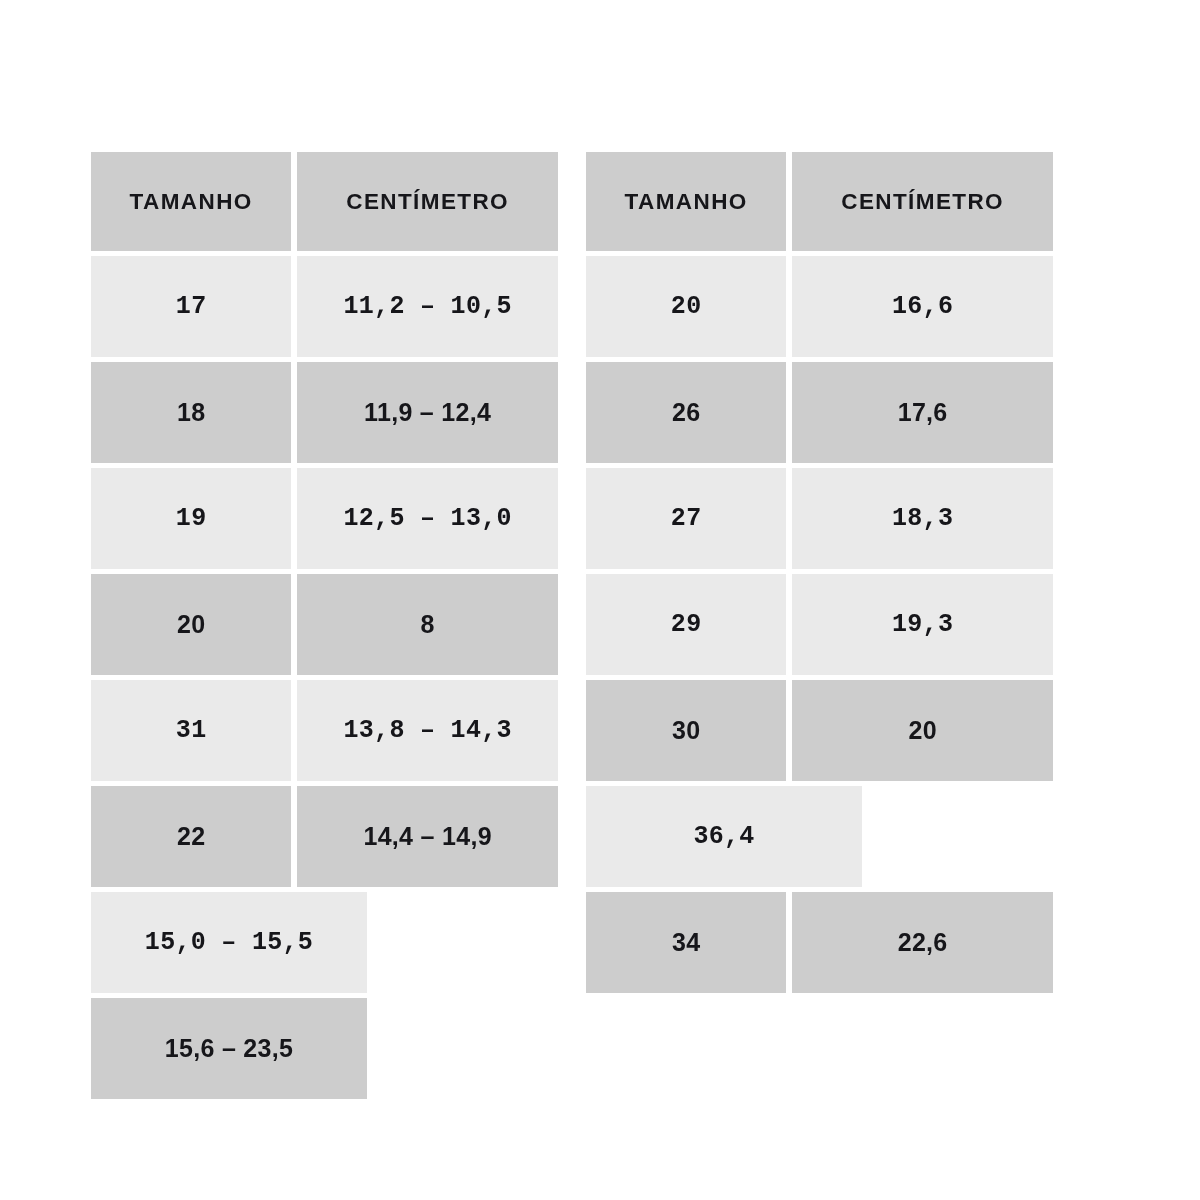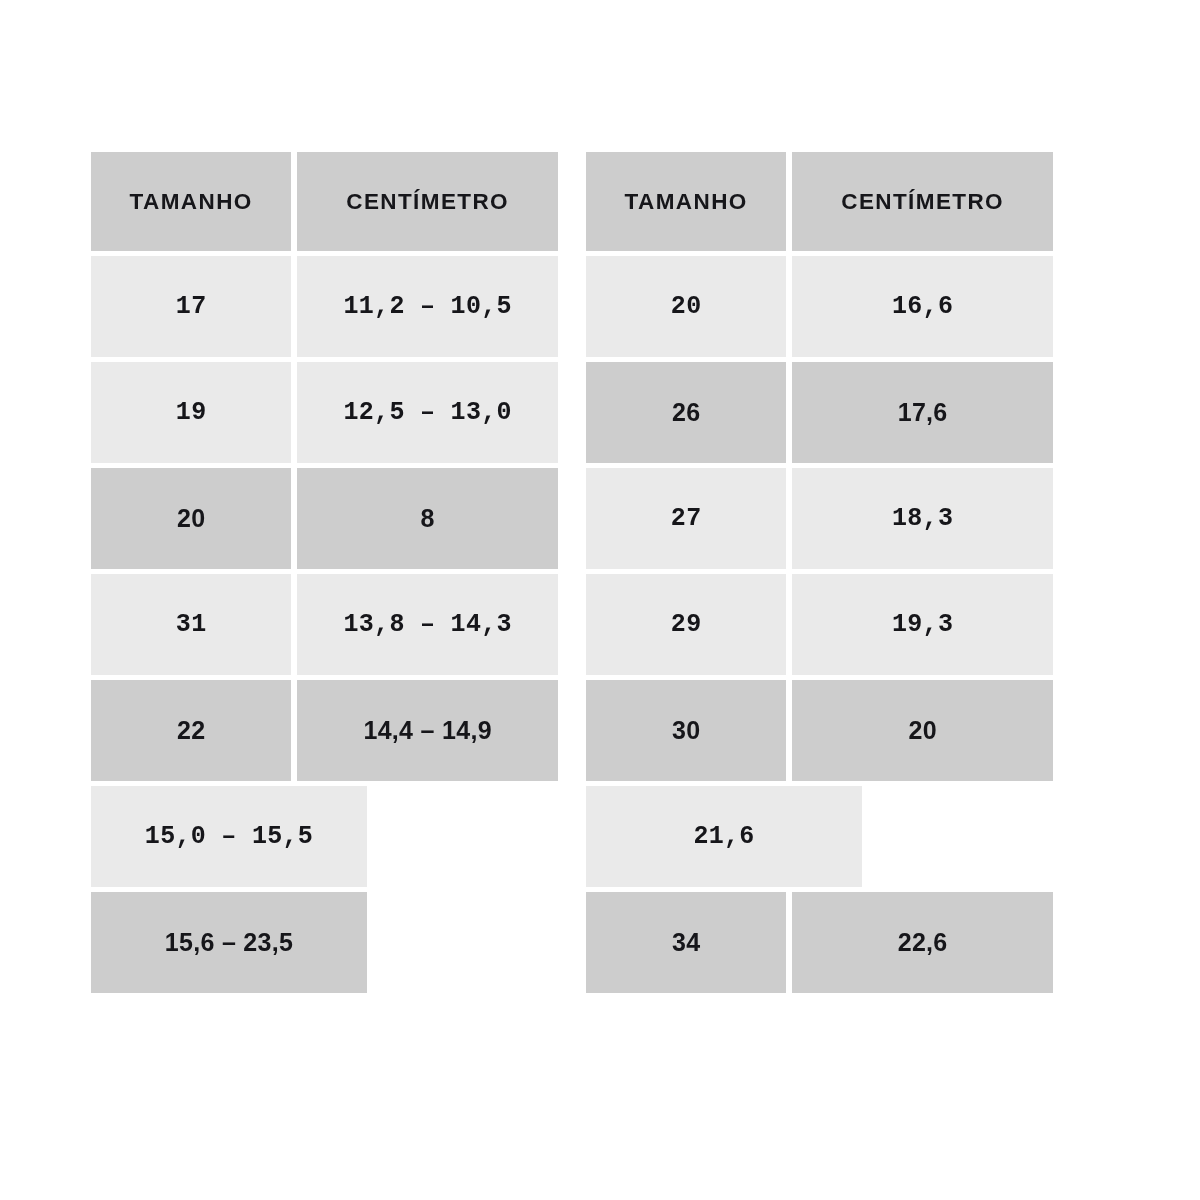--- a/index.html
+++ b/index.html
@@ -95,20 +95,24 @@
       <div class="table-row header-row">
         <div class="cell col-size header">TAMANHO</div>
         <div class="cell col-cm header">CENTÍMETRO</div>
       </div>
 
       <div class="table-row">
         <div class="cell col-size shade-light">17</div>
         <div class="cell col-cm shade-light">11,2 – 10,5</div>
       </div>
       <div class="table-row">
+        <div class="cell col-size shade-dark">18</div>
+        <div class="cell col-cm shade-dark">11,9 – 12,4</div>
+      </div>
+      <div class="table-row">
         <div class="cell col-size shade-light">19</div>
         <div class="cell col-cm shade-light">12,5 – 13,0</div>
       </div>
       <div class="table-row">
         <div class="cell col-size shade-dark">20</div>
         <div class="cell col-cm shade-dark">8</div>
       </div>
       <div class="table-row">
         <div class="cell col-size shade-light">31</div>
         <div class="cell col-cm shade-light">13,8 – 14,3</div>
@@ -145,21 +149,21 @@
       </div>
       <div class="table-row">
         <div class="cell col-size shade-light">29</div>
         <div class="cell col-cm shade-light">19,3</div>
       </div>
       <div class="table-row">
         <div class="cell col-size shade-dark">30</div>
         <div class="cell col-cm shade-dark">20</div>
       </div>
       <div class="table-row">
-        <div class="cell col-cm shade-light">21,6</div>
+        <div class="cell col-cm shade-light">36,4</div>
       </div>
       <div class="table-row">
         <div class="cell col-size shade-dark">34</div>
         <div class="cell col-cm shade-dark">22,6</div>
       </div>
     </div>
 
   </div>
 </div>
 

